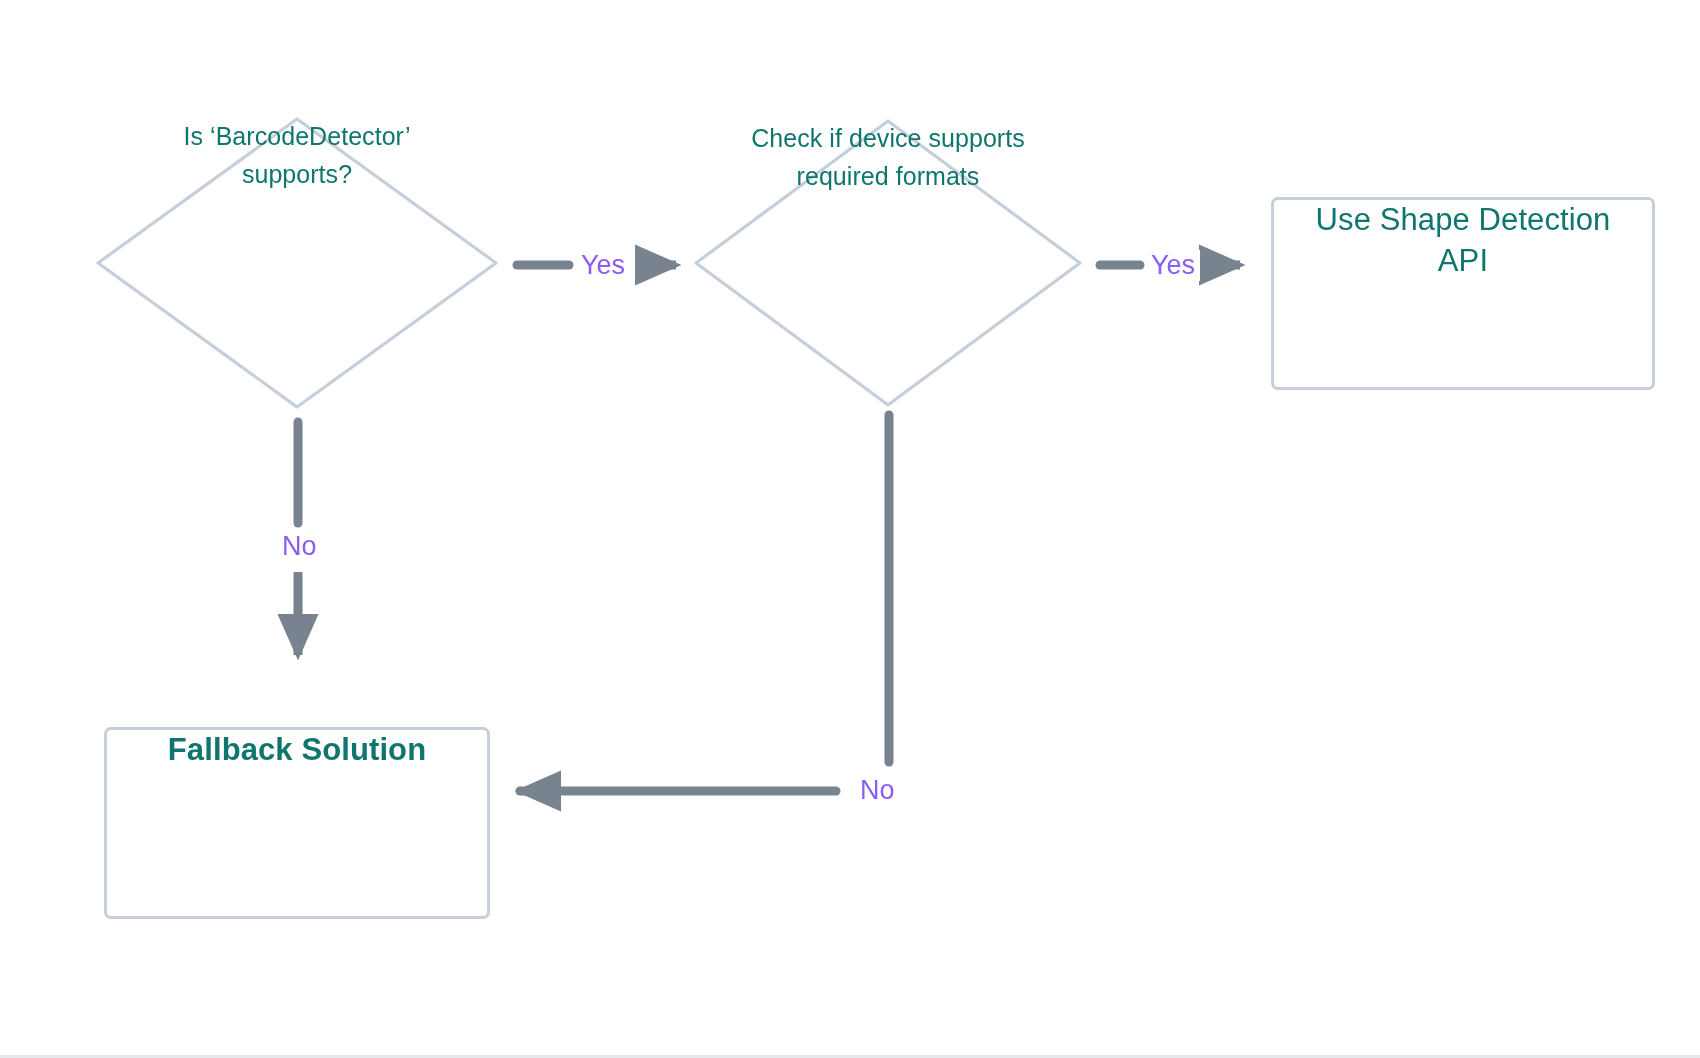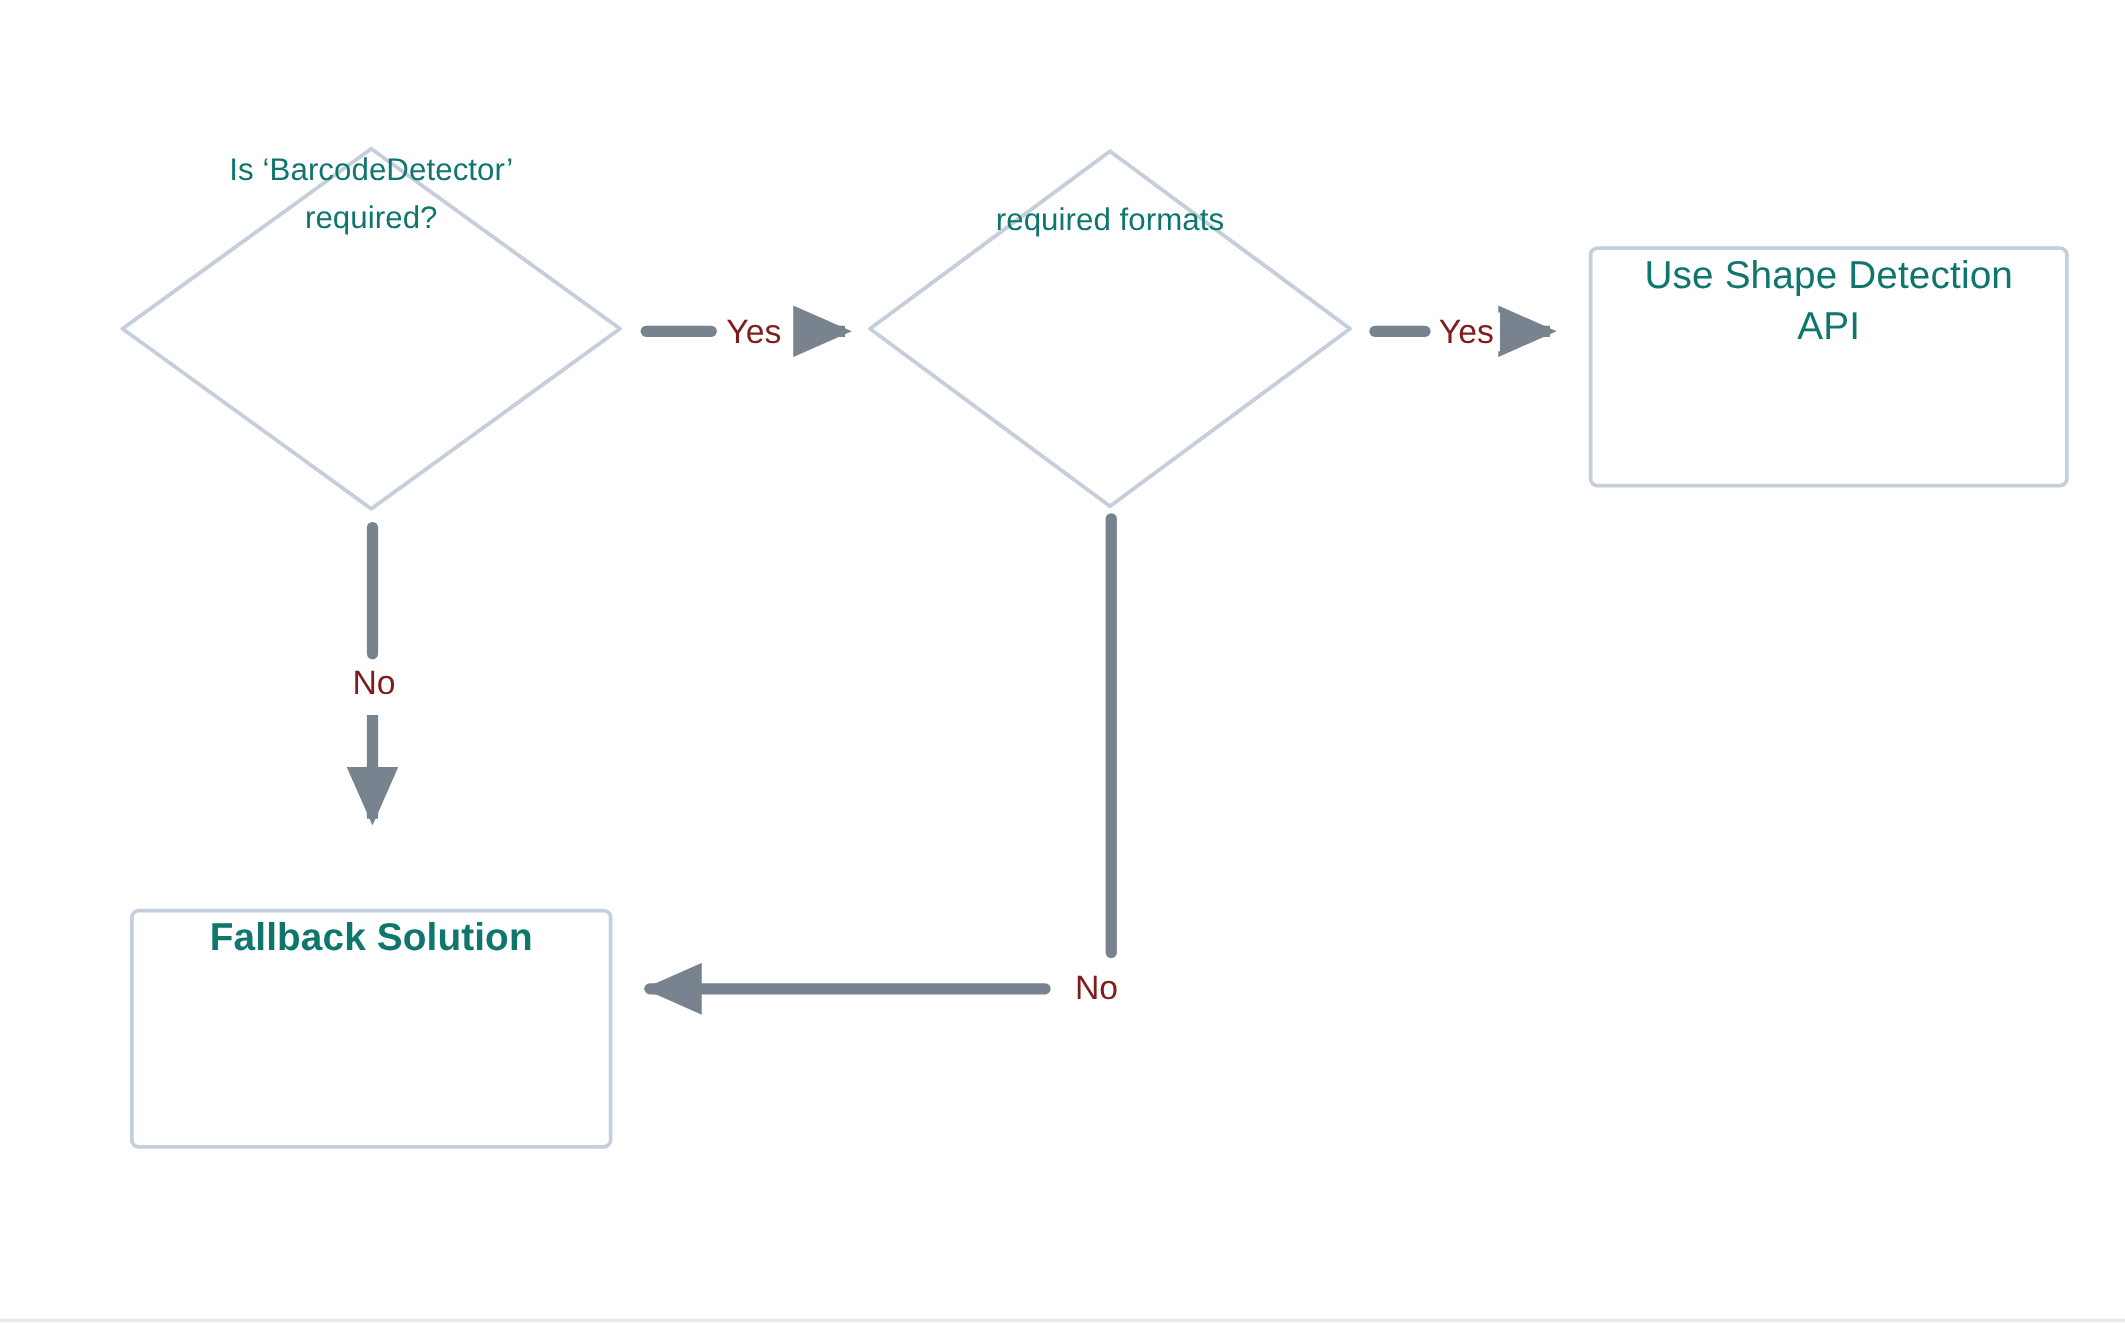--- a/index.html
+++ b/index.html
@@ -51,21 +51,21 @@
   .node-diamond .node-label {
     position: relative;
     font-size: 25px;
     line-height: 1.52;
     letter-spacing: 0.05px;
     padding: 0 18px;
     z-index: 2;
   }
   .edge-label {
     position: absolute;
-    color: #7f1d1d;
+    color: #8b5cf6;
     font-size: 27px;
     line-height: 1;
     white-space: nowrap;
     background: #ffffff;
     padding: 2px 5px;
   }
   .bottom-rule {
     position: absolute;
     left: 0;
     bottom: 0;
@@ -99,27 +99,27 @@
     <line x1="298" y1="422" x2="298" y2="523" stroke="#78838f" stroke-width="9" stroke-linecap="round"></line>
     <line x1="298" y1="572" x2="298" y2="655" stroke="#78838f" stroke-width="9" stroke-linecap="butt" marker-end="url(#arrowhead)"></line>
 
     <line x1="889" y1="415" x2="889" y2="762" stroke="#78838f" stroke-width="9" stroke-linecap="round"></line>
     <line x1="836" y1="791" x2="520" y2="791" stroke="#78838f" stroke-width="9" stroke-linecap="round" marker-end="url(#arrowhead)"></line>
   </svg>
 
   <div class="node node-diamond" style="left:96px; top:117px; width:402px; height:292px;">
     <div class="node-label">
       <span>Is ‘BarcodeDetector’</span><br>
-      <span>required?</span>
+      <span>supports?</span>
     </div>
   </div>
 
   <div class="node node-diamond" style="left:694px; top:119px; width:388px; height:288px;">
     <div class="node-label">
-      <br>
+      <span>Check if device supports</span><br>
       <span>required formats</span>
     </div>
   </div>
 
   <div class="node node-box" style="left:1271px; top:165px; width:384px; height:193px;">
     <div class="node-label">
       <span>Use Shape Detection</span><br>
       <span>API</span>
     </div>
   </div>

